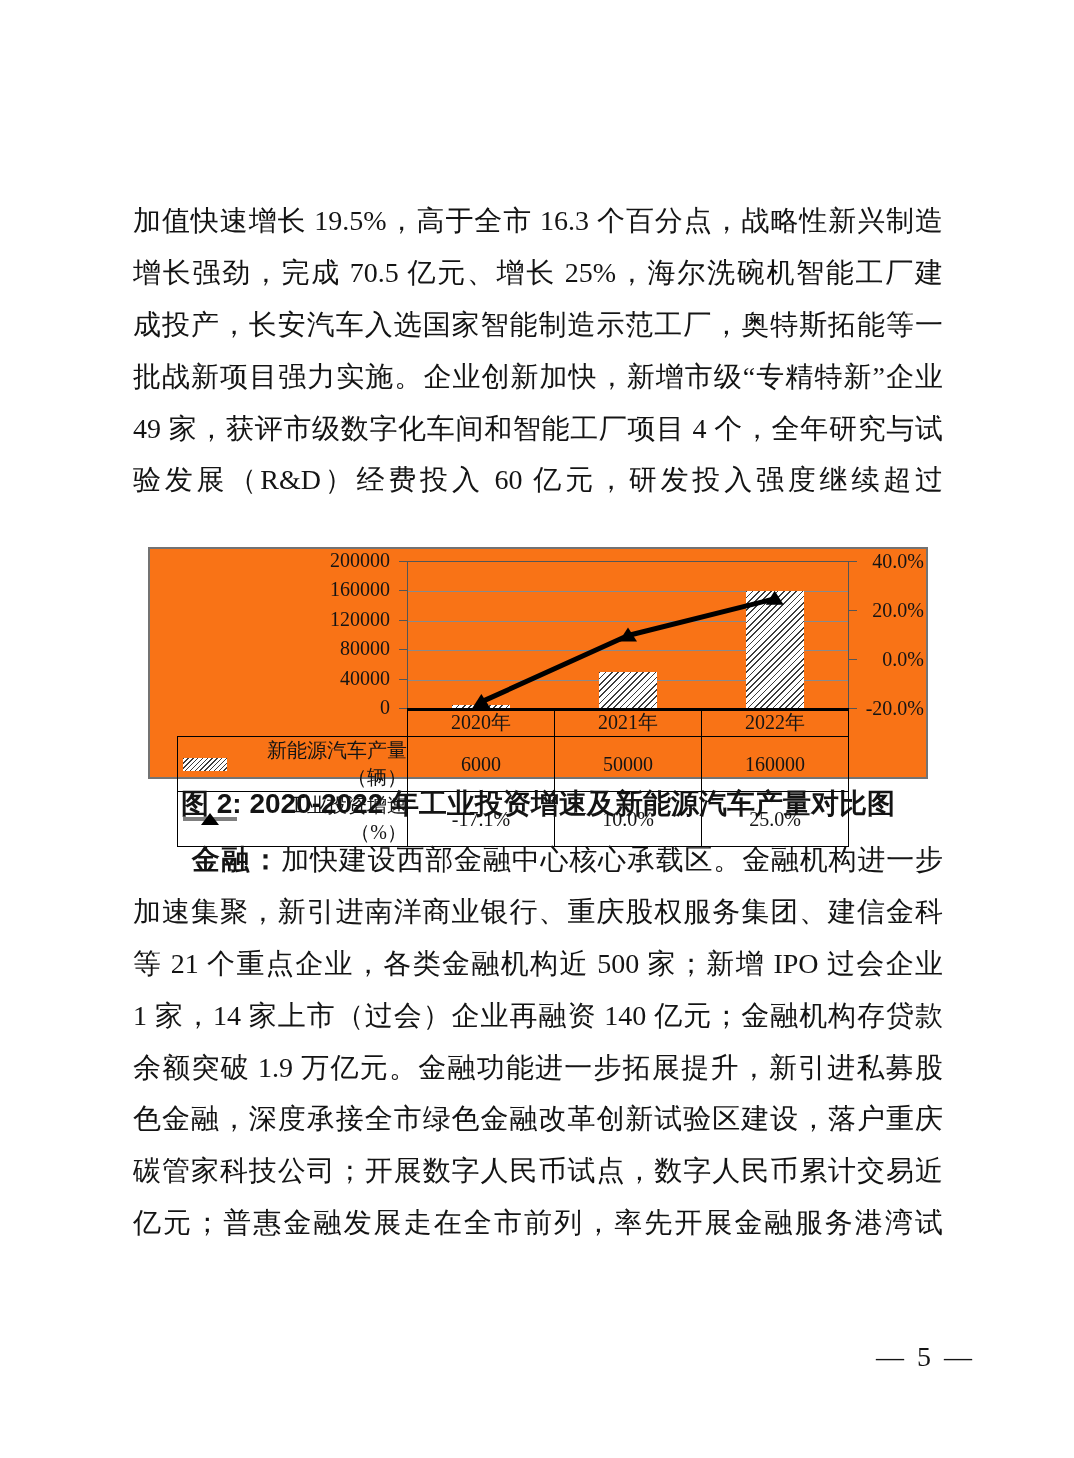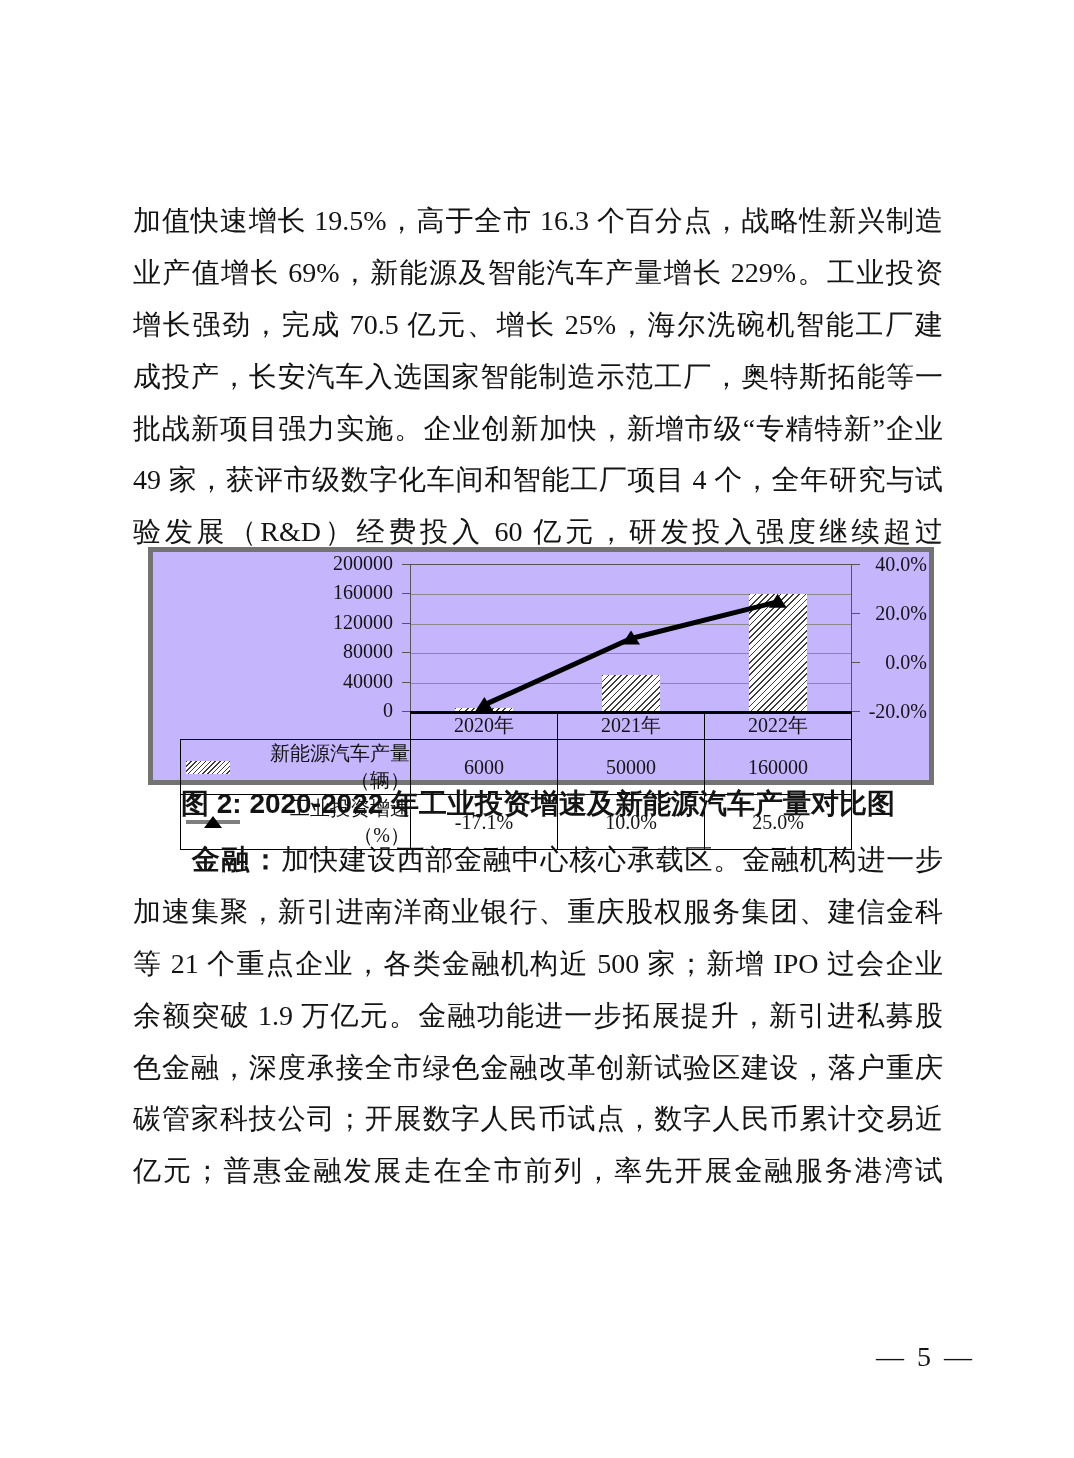--- a/index.html
+++ b/index.html
@@ -11,21 +11,21 @@
   #p2{top:834px;}
   .tline{height:51.9px;overflow:hidden;text-align:justify;text-align-last:justify;
          -moz-text-align-last:justify;}
   .lead{font-family:Liberation Sans, sans-serif;font-weight:bold;letter-spacing:1px;}
   .indent{display:inline-block;width:58px;}
   
   .caption{position:absolute;left:133px;top:786px;width:810px;text-align:center;
            font-family:"Liberation Sans",sans-serif;font-weight:bold;font-size:28px;line-height:36px;}
   
   .chartbox{position:absolute;left:148px;top:547px;width:776px;height:228px;
-            border:5px solid #737373;background:#c4b5fd;}
+            border:2px solid #737373;background:#f97316;}
   .yl{position:absolute;left:120px;width:120px;text-align:right;font-size:20px;line-height:22px;}
   .yl.t0{top:0px}.yl.t1{top:29px}.yl.t2{top:59px}.yl.t3{top:88px}.yl.t4{top:118px}.yl.t5{top:147px}
   .yr{position:absolute;left:712px;width:62px;text-align:right;font-size:20px;line-height:22px;}
   .yr.r0{top:1px}.yr.r1{top:50px}.yr.r2{top:99px}.yr.r3{top:148px}
   .tickL{position:absolute;left:249px;width:8px;height:1px;background:#555;}
   .tickR{position:absolute;left:699px;width:8px;height:1px;background:#555;}
   .tickL.t0,.tickR.r0{top:12px}.tickL.t1{top:41px}.tickL.t2{top:71px}.tickL.t3{top:100px}
   .tickL.t4{top:130px}.tickL.t5,.tickR.r3{top:159px}.tickR.r1{top:61px}.tickR.r2{top:110px}
   .plot{position:absolute;left:257px;top:12px;width:440px;height:147px;
         border:1px solid #555;border-bottom:2px solid #000;}
@@ -52,21 +52,20 @@
   
   .pageno{position:absolute;top:1341px;right:131px;font-size:28px;letter-spacing:3px;}
 </style>
 </head>
 <body>
 
 <div class="page">
 
   <div class="para" id="p1">
     <div class="tline">加值快速增长 19.5%，高于全市 16.3 个百分点，战略性新兴制造</div>
-    <div class="tline">业产值增长 69%，新能源及智能汽车产量增长 229%。工业投资</div>
     <div class="tline">增长强劲，完成 70.5 亿元、增长 25%，海尔洗碗机智能工厂建</div>
     <div class="tline">成投产，长安汽车入选国家智能制造示范工厂，奥特斯拓能等一</div>
     <div class="tline">批战新项目强力实施。企业创新加快，新增市级“专精特新”企业</div>
     <div class="tline">49 家，获评市级数字化车间和智能工厂项目 4 个，全年研究与试</div>
     <div class="tline">验发展（R&amp;D）经费投入 60 亿元，研发投入强度继续超过 3.3%。</div>
   </div>
 
   <div class="chartbox">
     <div class="yl t0">200000</div>
     <div class="yl t1">160000</div>
@@ -151,20 +150,21 @@
     </tbody>
       </table>
   </div>
 
   <div class="caption">图 2: 2020-2022 年工业投资增速及新能源汽车产量对比图</div>
 
   <div class="para" id="p2">
     <div class="tline"><span class="indent"></span><span class="lead">金融：</span><span>加快建设西部金融中心核心承载区。金融机构进一步</span></div>
     <div class="tline">加速集聚，新引进南洋商业银行、重庆股权服务集团、建信金科</div>
     <div class="tline">等 21 个重点企业，各类金融机构近 500 家；新增 IPO 过会企业</div>
+    <div class="tline">1 家，14 家上市（过会）企业再融资 140 亿元；金融机构存贷款</div>
     <div class="tline">余额突破 1.9 万亿元。金融功能进一步拓展提升，新引进私募股</div>
     <div class="tline">色金融，深度承接全市绿色金融改革创新试验区建设，落户重庆</div>
     <div class="tline">碳管家科技公司；开展数字人民币试点，数字人民币累计交易近</div>
     <div class="tline">亿元；普惠金融发展走在全市前列，率先开展金融服务港湾试点，</div>
   </div>
 
   <div class="pageno">— 5 —</div>
 </div>
 
 </body></html>

